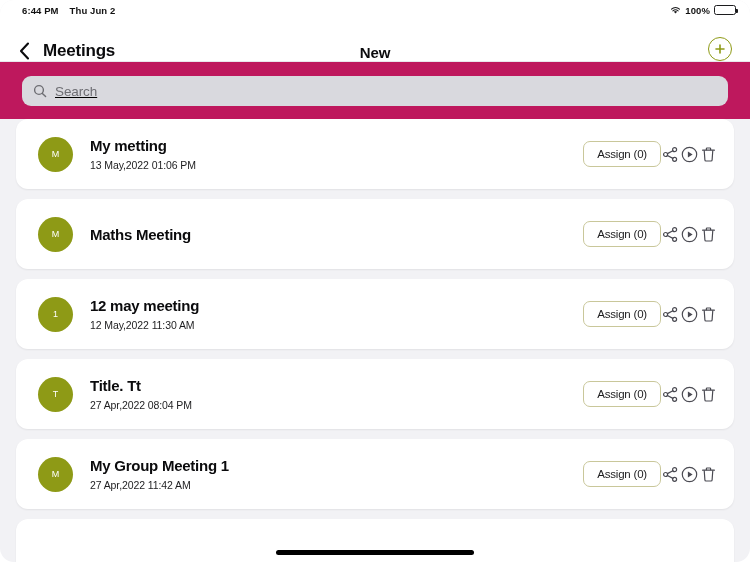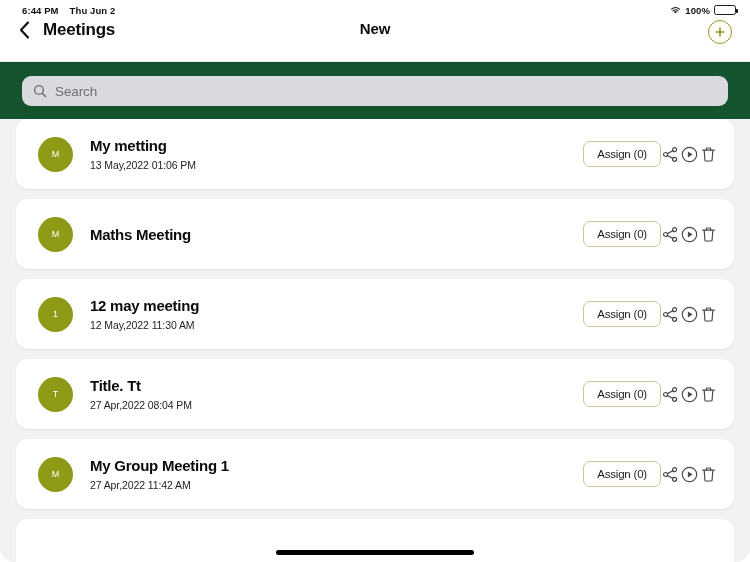--- a/index.html
+++ b/index.html
@@ -58,21 +58,21 @@
     width: 100%; height: 100%;
     background: #1c1c1e;
     border-radius: 1px;
   }
 
   
   .nav-bar {
     height: 42px;
     background: #ffffff;
     display: flex;
-    align-items: flex-start;
+    align-items: flex-end;
     padding: 0 18px;
     position: relative;
     border-bottom: 1px solid #e8e8ec;
   }
   .nav-left { display: flex; align-items: center; gap: 12px; z-index: 2; }
   .back-chevron {
     width: 13px; height: 20px;
     display: flex; align-items: center; justify-content: center;
     cursor: pointer;
   }
@@ -98,21 +98,22 @@
     border: 1.7px solid #8e9a16;
     border-radius: 50%;
     display: flex; align-items: center; justify-content: center;
     cursor: pointer;
   }
   .add-button svg { display: block; }
 
   
   .search-wrap {
     padding: 14px 22px 13px 22px;
-    background: #14532d;
+    background: #be185d;
+    text-decoration: underline;
   }
   .search-field {
     height: 30px;
     background: #d9d9de;
     border-radius: 9px;
     display: flex;
     align-items: center;
     padding: 0 11px;
     gap: 8px;
     cursor: text;

